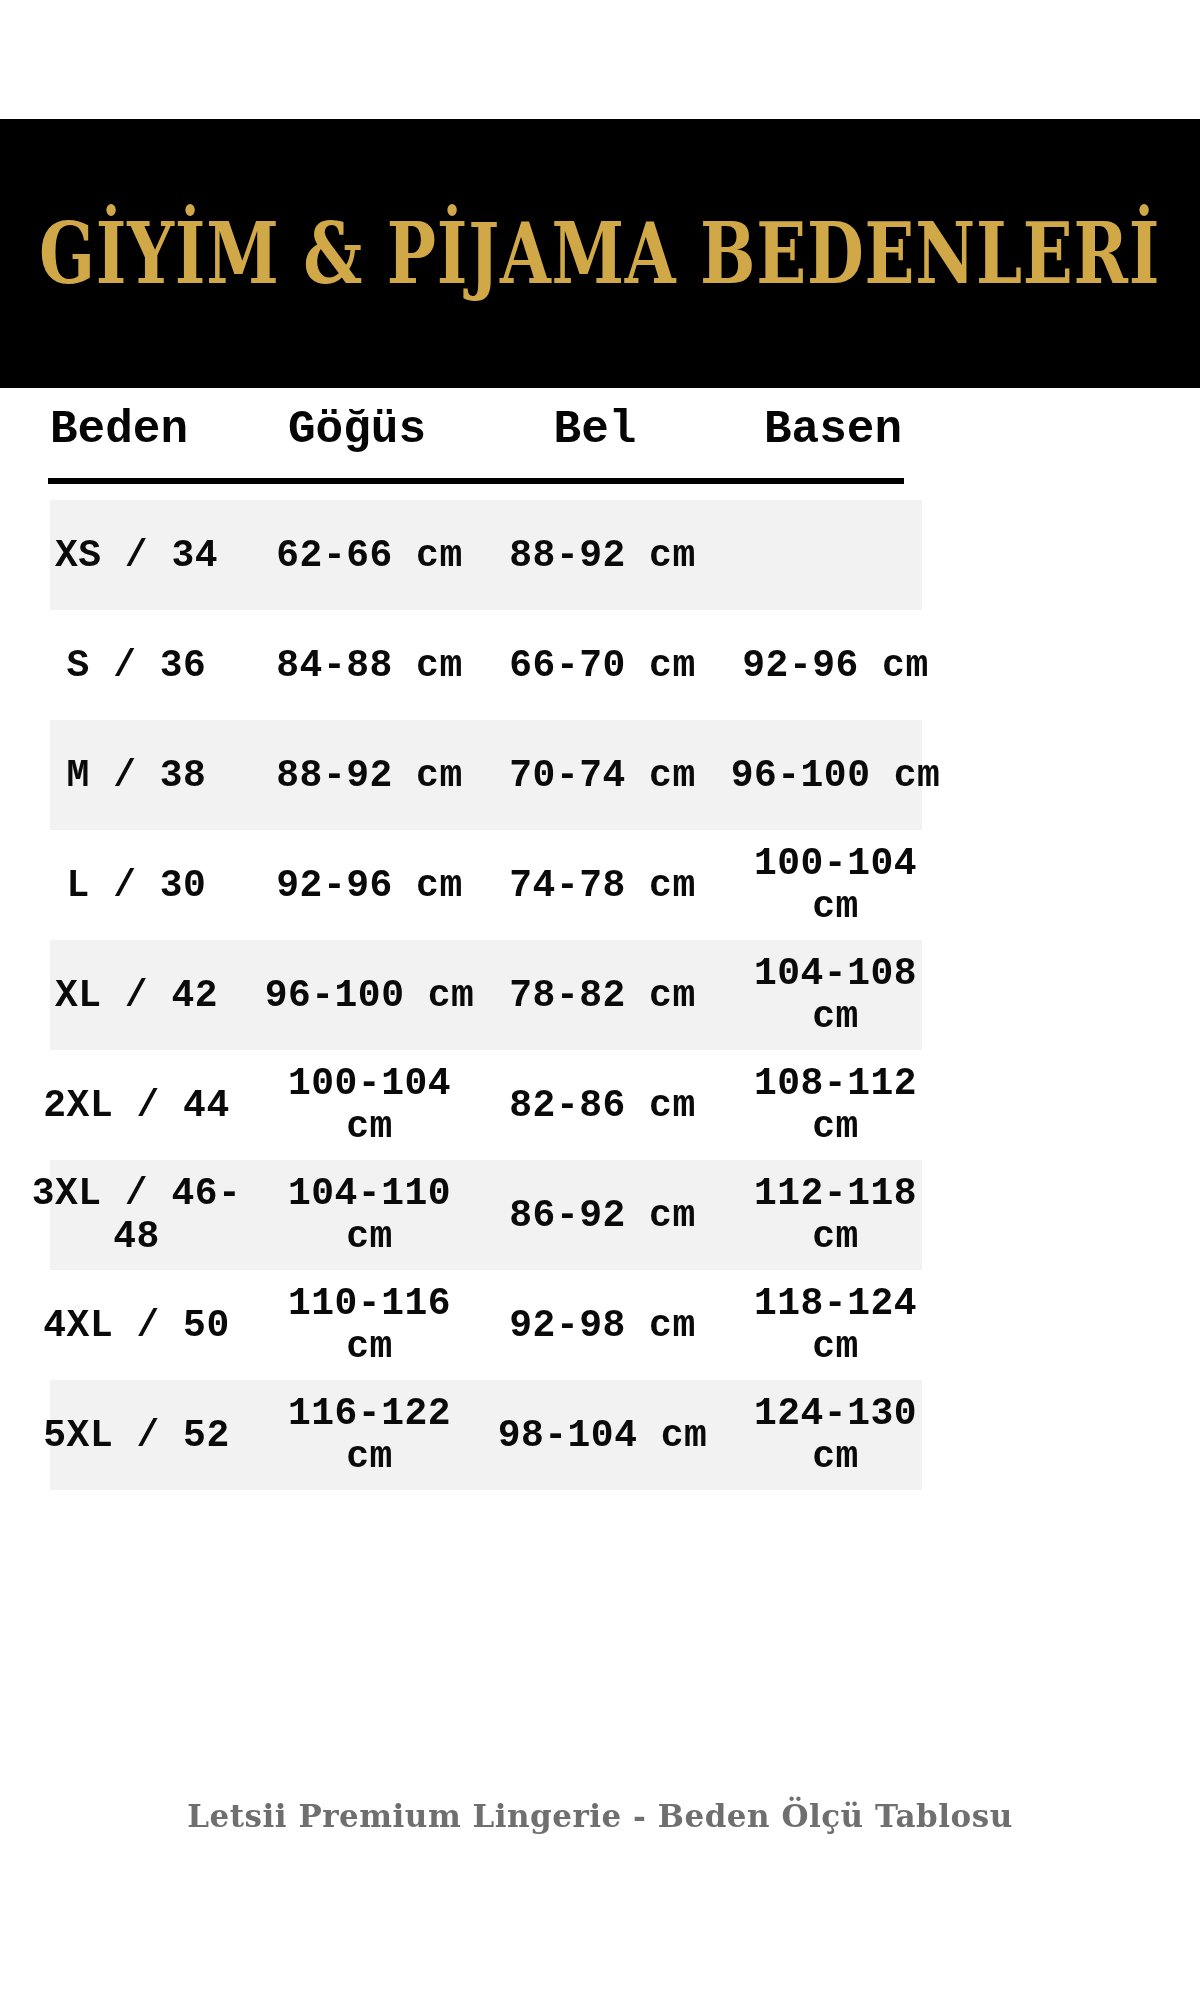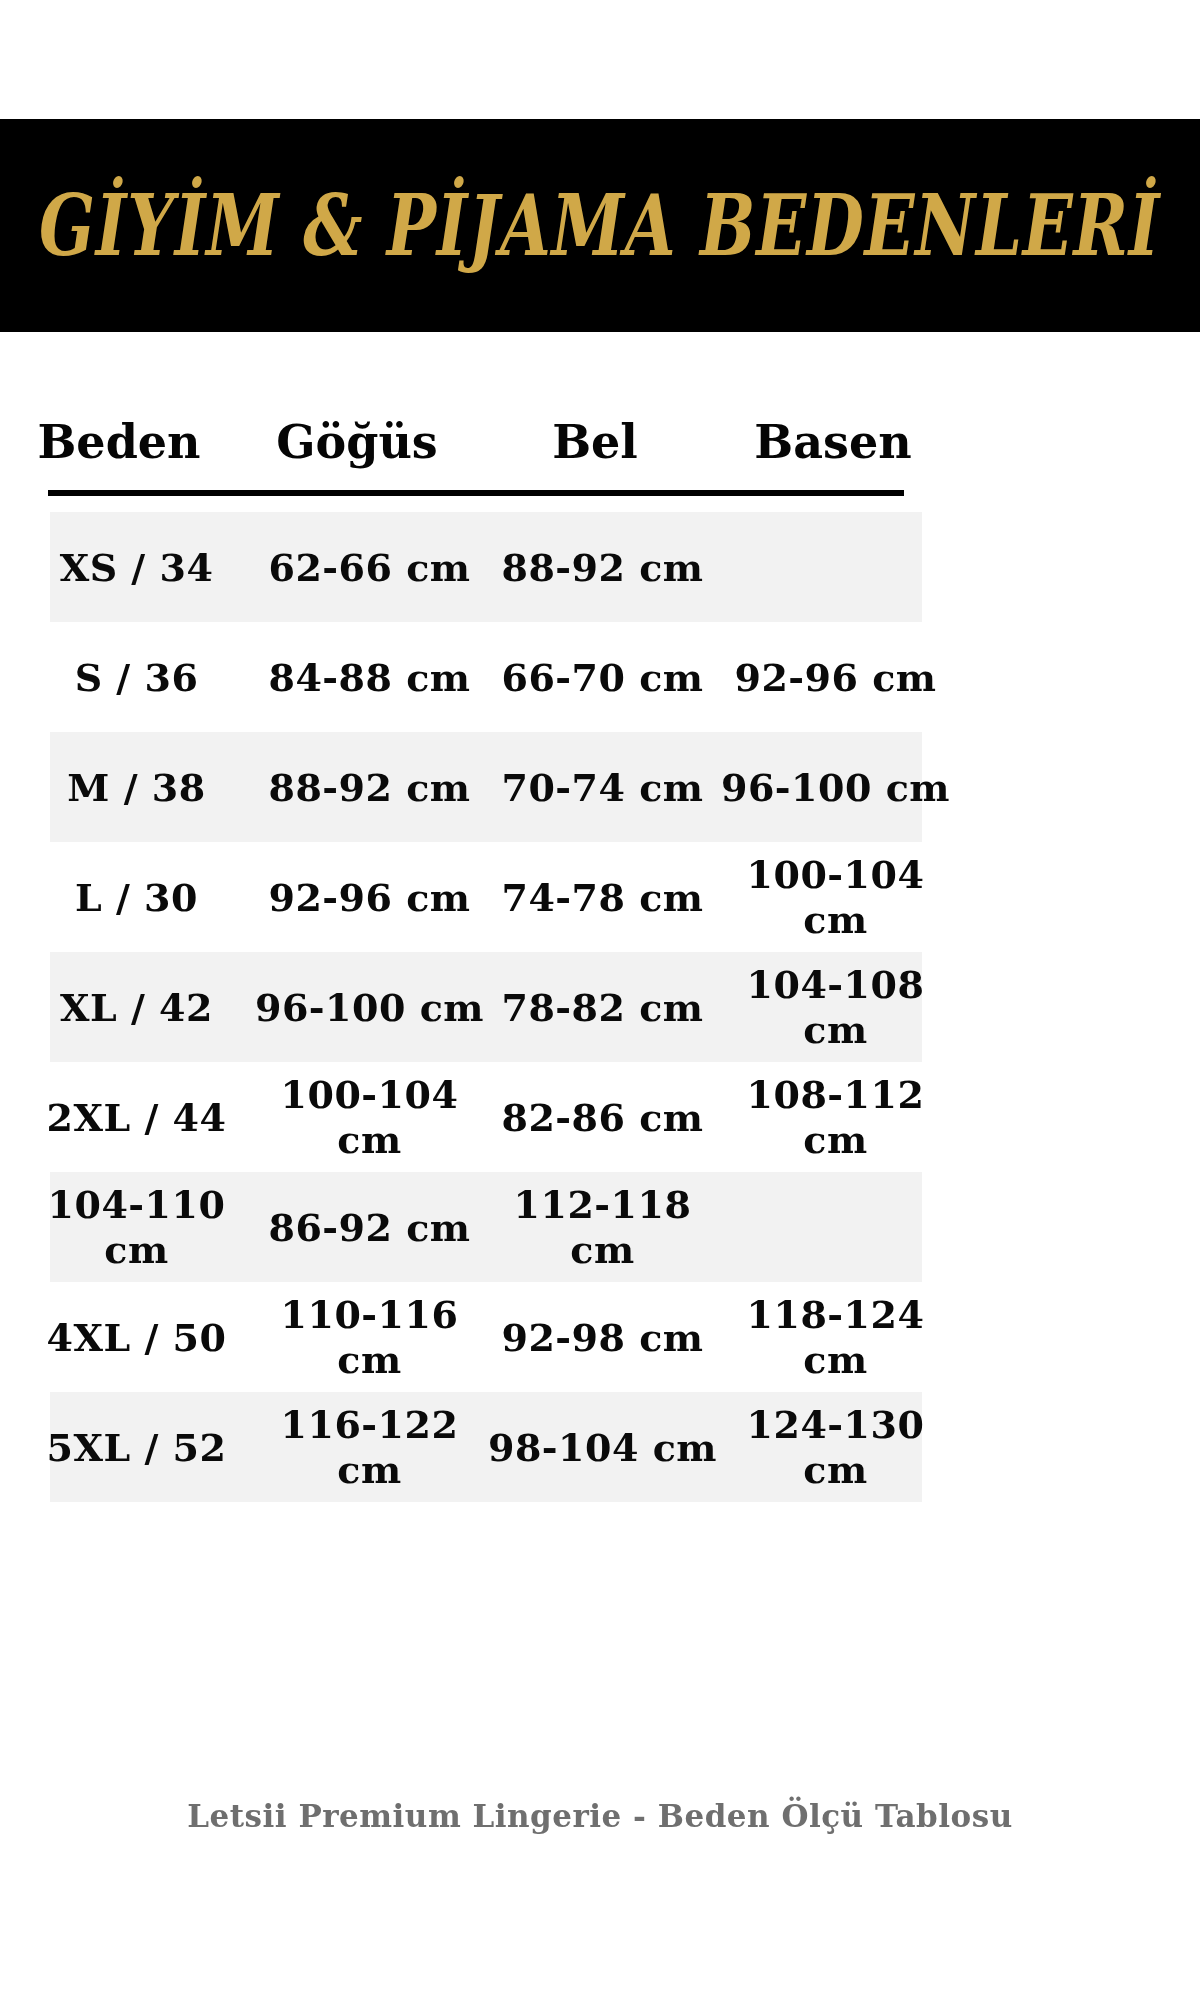--- a/index.html
+++ b/index.html
@@ -15,43 +15,43 @@
     color: #0a0a0a;
     overflow: hidden;
   }
 
   
   .band {
     position: absolute;
     left: 0;
     top: 119px;
     width: 1200px;
-    height: 213px;
+    height: 269px;
     background: #000000;
     display: flex;
     align-items: center;
     justify-content: center;
-    font-style: italic;
   }
   .band-title {
     color: #d0a848;
     font-size: 84px;
     font-weight: bold;
     white-space: nowrap;
     letter-spacing: 1px;
     transform: scaleX(0.78);
     transform-origin: center;
   }
 
   
   .size-table {
     position: absolute;
     left: 0;
-    top: 352px;
+    top: 340px;
     width: 952px;
+    font-family: Liberation Mono, monospace;
   }
   .thead {
     margin-top: 62px;
     display: flex;
     height: 56px;
     align-items: center;
   }
   .thead .col {
     width: 25%;
     text-align: center;
@@ -153,20 +153,21 @@
       <div class="cell">78-82 cm</div>
       <div class="cell">104-108 cm</div>
     </div>
     <div class="trow">
       <div class="cell">2XL / 44</div>
       <div class="cell">100-104 cm</div>
       <div class="cell">82-86 cm</div>
       <div class="cell">108-112 cm</div>
     </div>
     <div class="trow striped">
+      <div class="cell">3XL / 46-48</div>
       <div class="cell">104-110 cm</div>
       <div class="cell">86-92 cm</div>
       <div class="cell">112-118 cm</div>
     </div>
     <div class="trow">
       <div class="cell">4XL / 50</div>
       <div class="cell">110-116 cm</div>
       <div class="cell">92-98 cm</div>
       <div class="cell">118-124 cm</div>
     </div>

